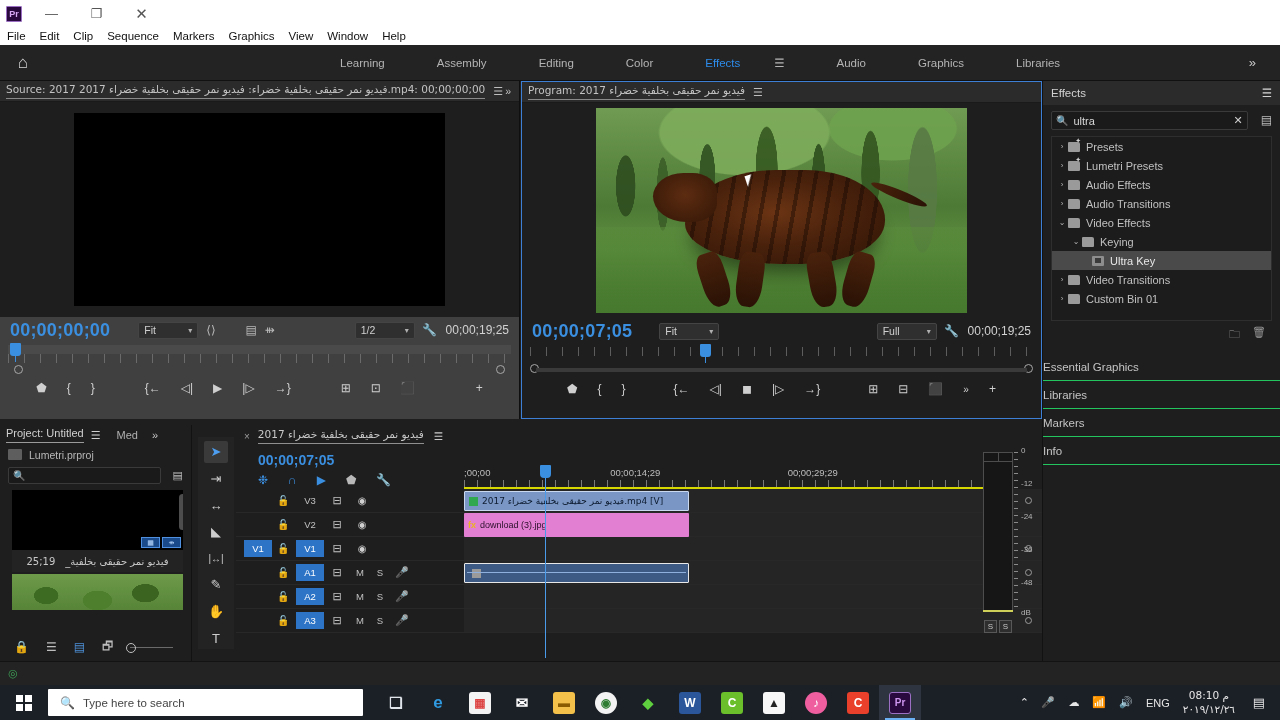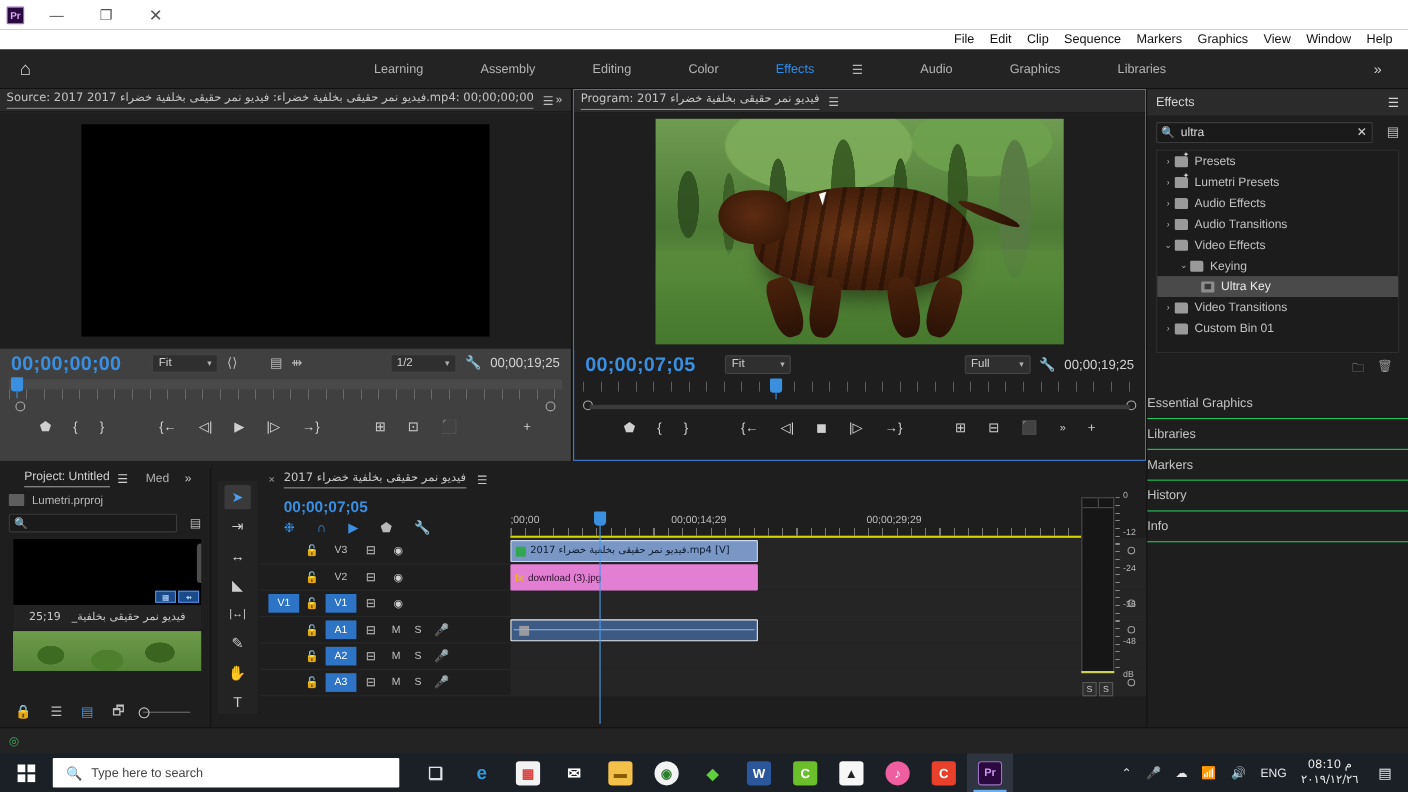--- a/index.html
+++ b/index.html
@@ -25,21 +25,21 @@
   .wincontrols { display:flex; height:27px; }
   .wincontrols div {
     width:45px; display:flex; align-items:center; justify-content:center;
     font-size:13px; color:#555;
   }
   .wincontrols div:last-child { font-size:15px; }
 
   
   .menubar {
     height:18px; background:#ffffff; display:flex; align-items:center;
-    padding-left:7px; color:#111; font-size:11.5px; gap:0;justify-content:flex-end;
+    padding-left:7px; color:#111; font-size:11.5px; gap:0;
   }
   .menubar span { padding:0 9px 0 0; margin-right:5px; cursor:default; }
 
   
   .workspace {
     height:36px; background:#232323; border-bottom:1px solid #111;
     display:flex; align-items:center; position:relative;
   }
   .home-icon { width:46px; text-align:center; color:#d6d6d6; font-size:17px; }
   .ws-tabs { display:flex; align-items:center; margin-left:268px; gap:0; }
@@ -207,21 +207,21 @@
     height:28px; display:flex; align-items:center; padding-left:0;
     font-size:11.5px; color:#c4c4c4; border-bottom:1px solid #22c55e;
   }
 
   
   .project {
     position:absolute; left:0; top:425px; width:192px; height:236px; background:#1e1e1e;
     border-right:1px solid #121212;
   }
   .proj-head { height:20px; display:flex; align-items:center; padding:0 6px; font-size:11px; color:#d0d0d0; }
-  .proj-head .tabtext { border-bottom:1px solid #9a9a9a; padding-bottom:3px;margin-left:16px; }
+  .proj-head .tabtext { border-bottom:1px solid #9a9a9a; padding-bottom:3px; }
   .proj-sub { height:19px; display:flex; align-items:center; gap:7px; padding:0 8px; font-size:10.5px; color:#b8b8b8; }
   .proj-sub .back { width:14px; height:11px; background:#5e5e5e; border-radius:1px; }
   .proj-search {
     margin:3px 8px; height:17px; background:#1a1a1a; border:1px solid #3a3a3a;
     border-radius:2px; display:flex; align-items:center; padding:0 4px;
   }
   .proj-search .mag{ color:#cfcfcf; font-size:10px; }
   .bin-area { margin:3px 8px 0 12px; height:120px; position:relative; overflow:hidden; }
   .bin-item-a { height:60px; background:#000; position:relative; }
   .bin-badges { position:absolute; right:2px; bottom:2px; display:flex; gap:2px; }
@@ -550,21 +550,20 @@
     </div>
     <div class="tree-foot">
       <span>🗀</span>
       <span>🗑</span>
     </div>
 
     <div class="rail-list">
       <div class="rail-item">Essential Graphics</div>
       <div class="rail-item">Libraries</div>
       <div class="rail-item">Markers</div>
-      <div class="rail-item">History</div>
       <div class="rail-item">Info</div>
     </div>
   </div>
 
   <div class="project">
     <div class="proj-head">
       <span class="tabtext">Project: Untitled</span>
       <span style="margin-left:7px">☰</span>
       <span style="margin-left:16px;color:#b0b0b0">Med</span>
       <span style="margin-left:14px;color:#c6c6c6">»</span>

